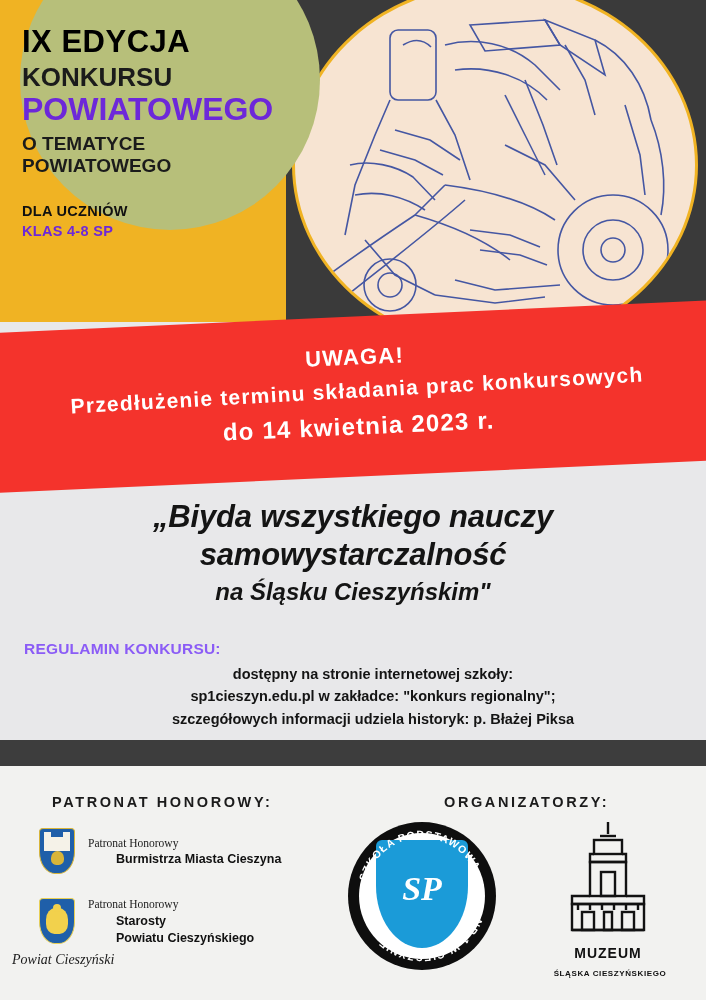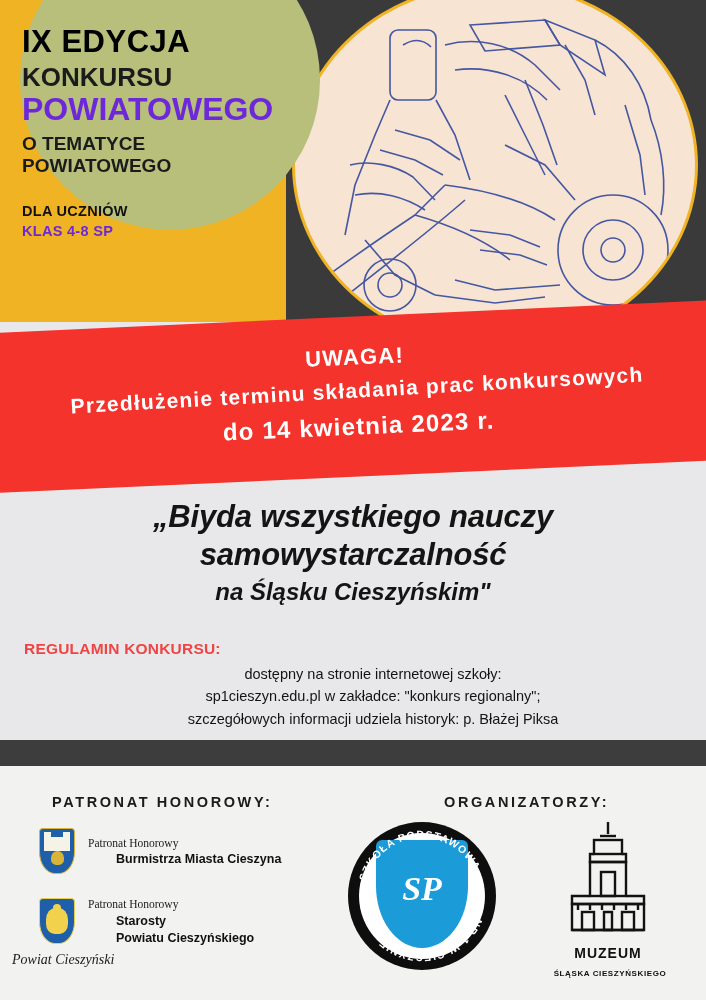--- a/index.html
+++ b/index.html
@@ -218,35 +218,35 @@
     margin-top: 2px;
   }
 
   
   .reg-title {
     position: absolute;
     left: 24px;
     top: 640px;
     font-size: 15.5px;
     font-weight: bold;
-    color: #ef4444;
+    color: #8b5cf6;
     letter-spacing: 0.2px;
   }
   .reg-lines {
     position: absolute;
     left: 0;
     top: 663px;
     width: 706px;
     text-align: center;
     padding-left: 40px;
     box-sizing: border-box;
   }
   .reg-line {
     font-size: 14.5px;
-    font-weight: normal;
+    font-weight: bold;
     color: #141414;
     line-height: 1.55;
   }
 
   
   .divider-dark {
     position: absolute;
     left: 0;
     top: 740px;
     width: 706px;

